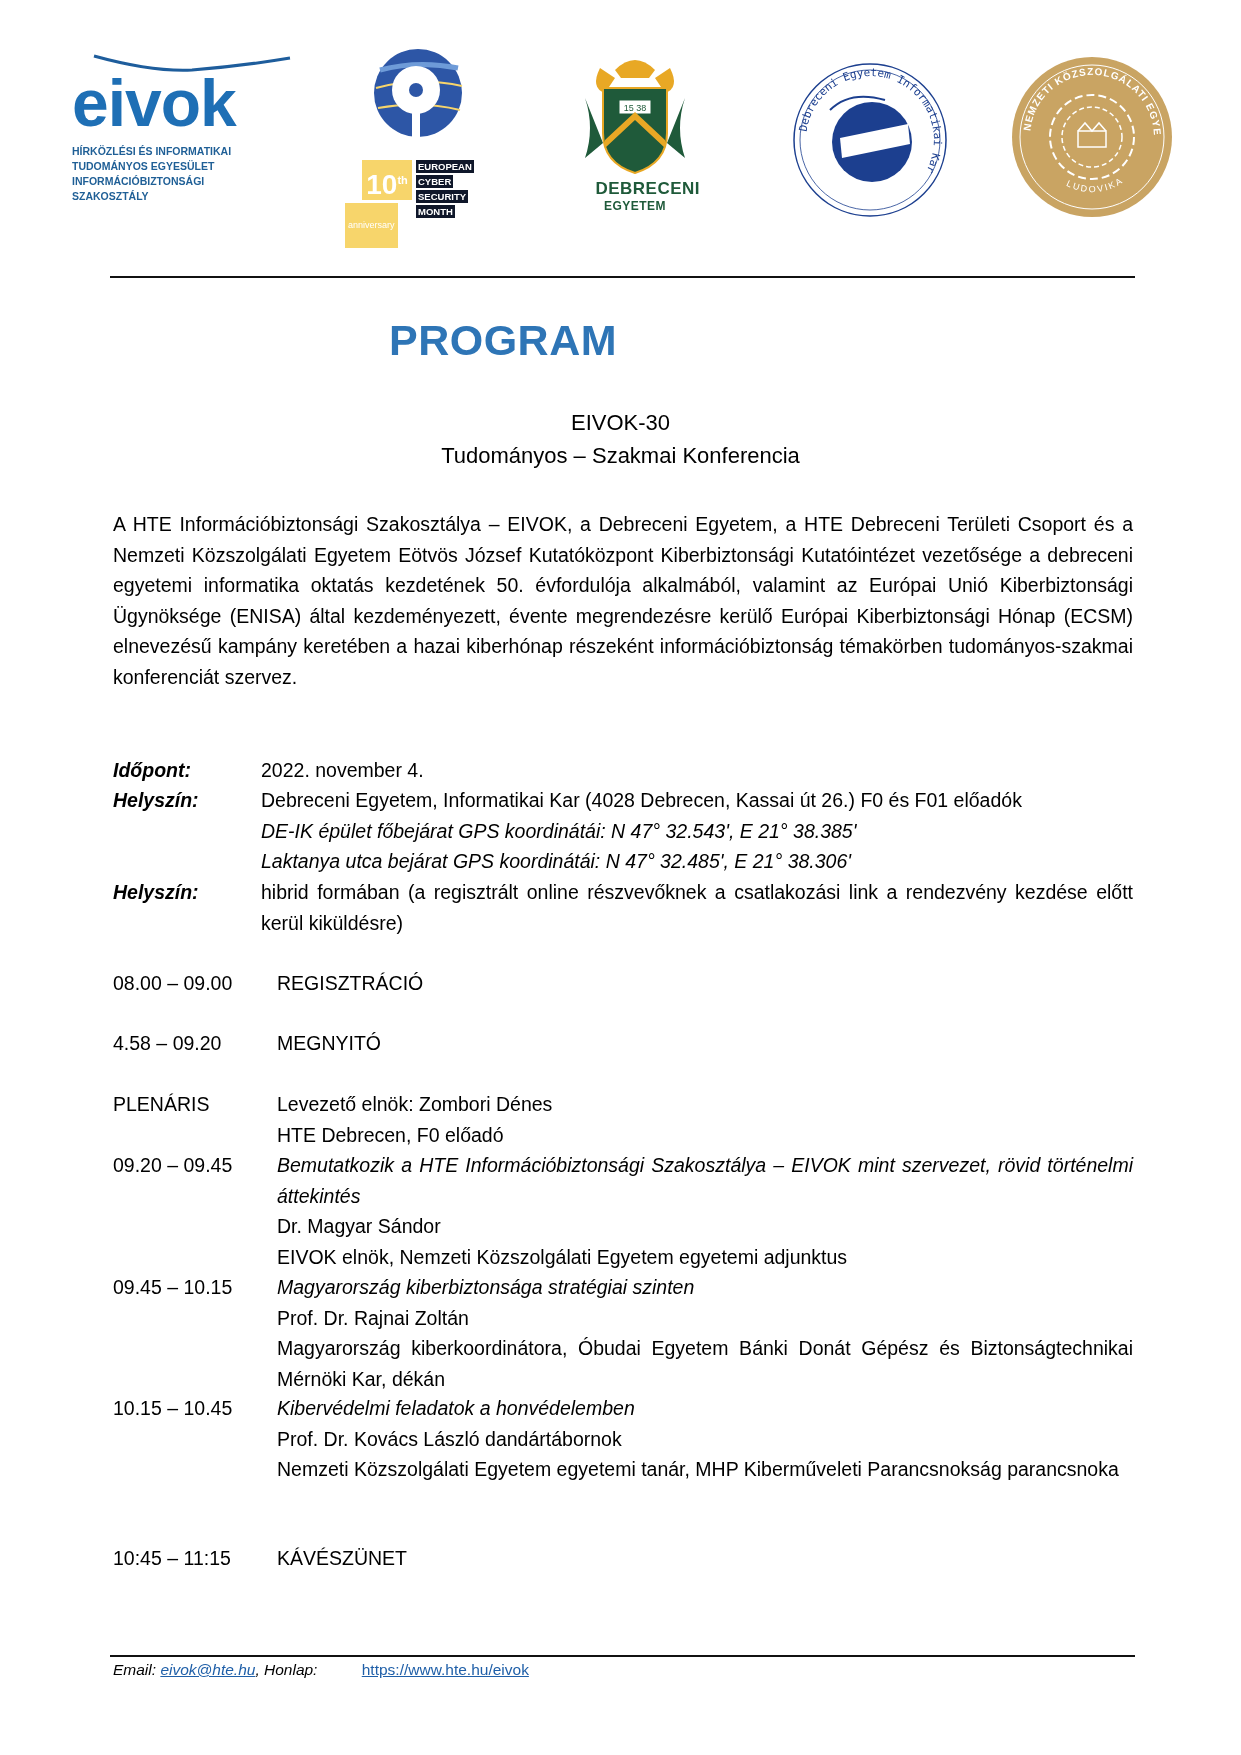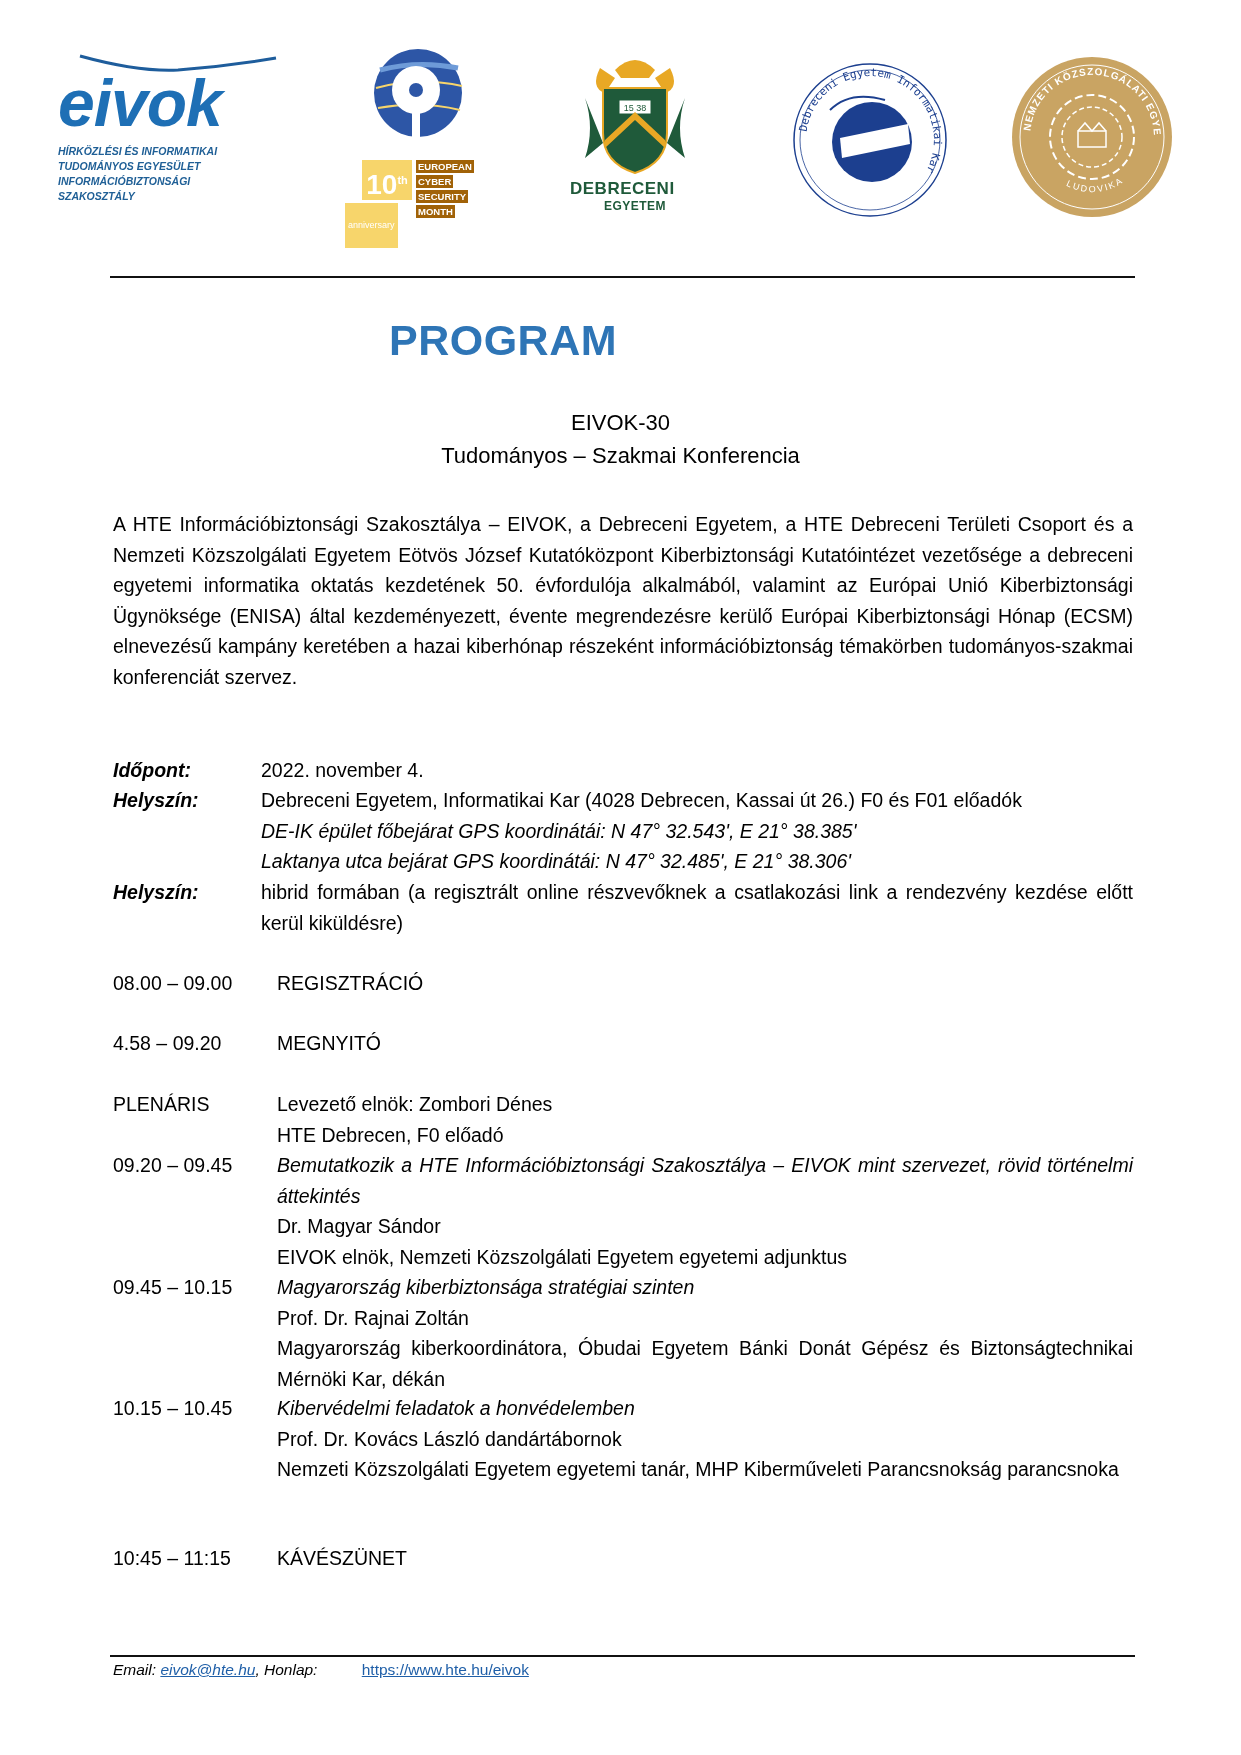--- a/index.html
+++ b/index.html
@@ -1,36 +1,36 @@
 <!DOCTYPE html>
 <html><head>
 <meta charset="utf-8">
 <style>
   html, body { margin: 0; padding: 0; background: #ffffff; }
   body { width: 1241px; height: 1755px; position: relative; overflow: hidden;
          font-family: "Liberation Sans", sans-serif; color: #000; }
   .abs { position: absolute; }
 
   
-  .logo-eivok { left: 58px; top: 52px; width: 240px; height: 160px; font-style: italic; }
+  .logo-eivok { left: 72px; top: 52px; width: 240px; height: 160px; }
   .eivok-word { position: absolute; left: 0; top: 18px; font-size: 66px; font-weight: bold;
                 letter-spacing: -1px; color: #1e6fb5; line-height: 1; }
   .eivok-sub { position: absolute; left: 0; top: 92px; font-size: 10.5px; font-weight: bold;
                color: #1f5f96; line-height: 15px; white-space: pre-line; }
 
   .logo-ecsm { left: 340px; top: 48px; width: 140px; height: 180px; }
   .ecsm-tag { position: absolute; font-size: 9.5px; font-weight: bold; color: #fff;
-              background: #a16207; padding: 0 2px; line-height: 13px; }
+              background: #0f172a; padding: 0 2px; line-height: 13px; }
   .ecsm-ten { position: absolute; left: 22px; top: 112px; width: 50px; height: 40px;
               background: #f7d56b; color: #fff; font-weight: bold; font-size: 28px; line-height: 40px; text-align: center; }
   .ecsm-anniv { position: absolute; left: 5px; top: 155px; background: #f7d56b; color: #fff;
                 font-size: 9px; padding: 16px 3px; line-height: 13px; }
 
   .logo-de { left: 570px; top: 48px; width: 130px; height: 175px; }
-  .de-name { position: absolute; left: 0; top: 132px; width: 130px; text-align: left;
+  .de-name { position: absolute; left: 0; top: 132px; width: 130px; text-align: right;
              color: #1f5a3a; font-weight: bold; font-size: 17px; letter-spacing: 0.5px; line-height: 18px; }
   .de-sub { position: absolute; left: 0; top: 151px; width: 130px; text-align: center;
             color: #1f5a3a; font-weight: bold; font-size: 12px; letter-spacing: 0.5px; }
 
   .logo-inf { left: 790px; top: 60px; width: 160px; height: 160px; }
   .logo-nke { left: 1010px; top: 55px; width: 165px; height: 165px; }
 
   .rule { left: 110px; width: 1025px; height: 2px; background: #111; }
 
   .title { left: 0; width: 1006px; text-align: center; top: 316px; font-size: 43px; font-weight: bold;

